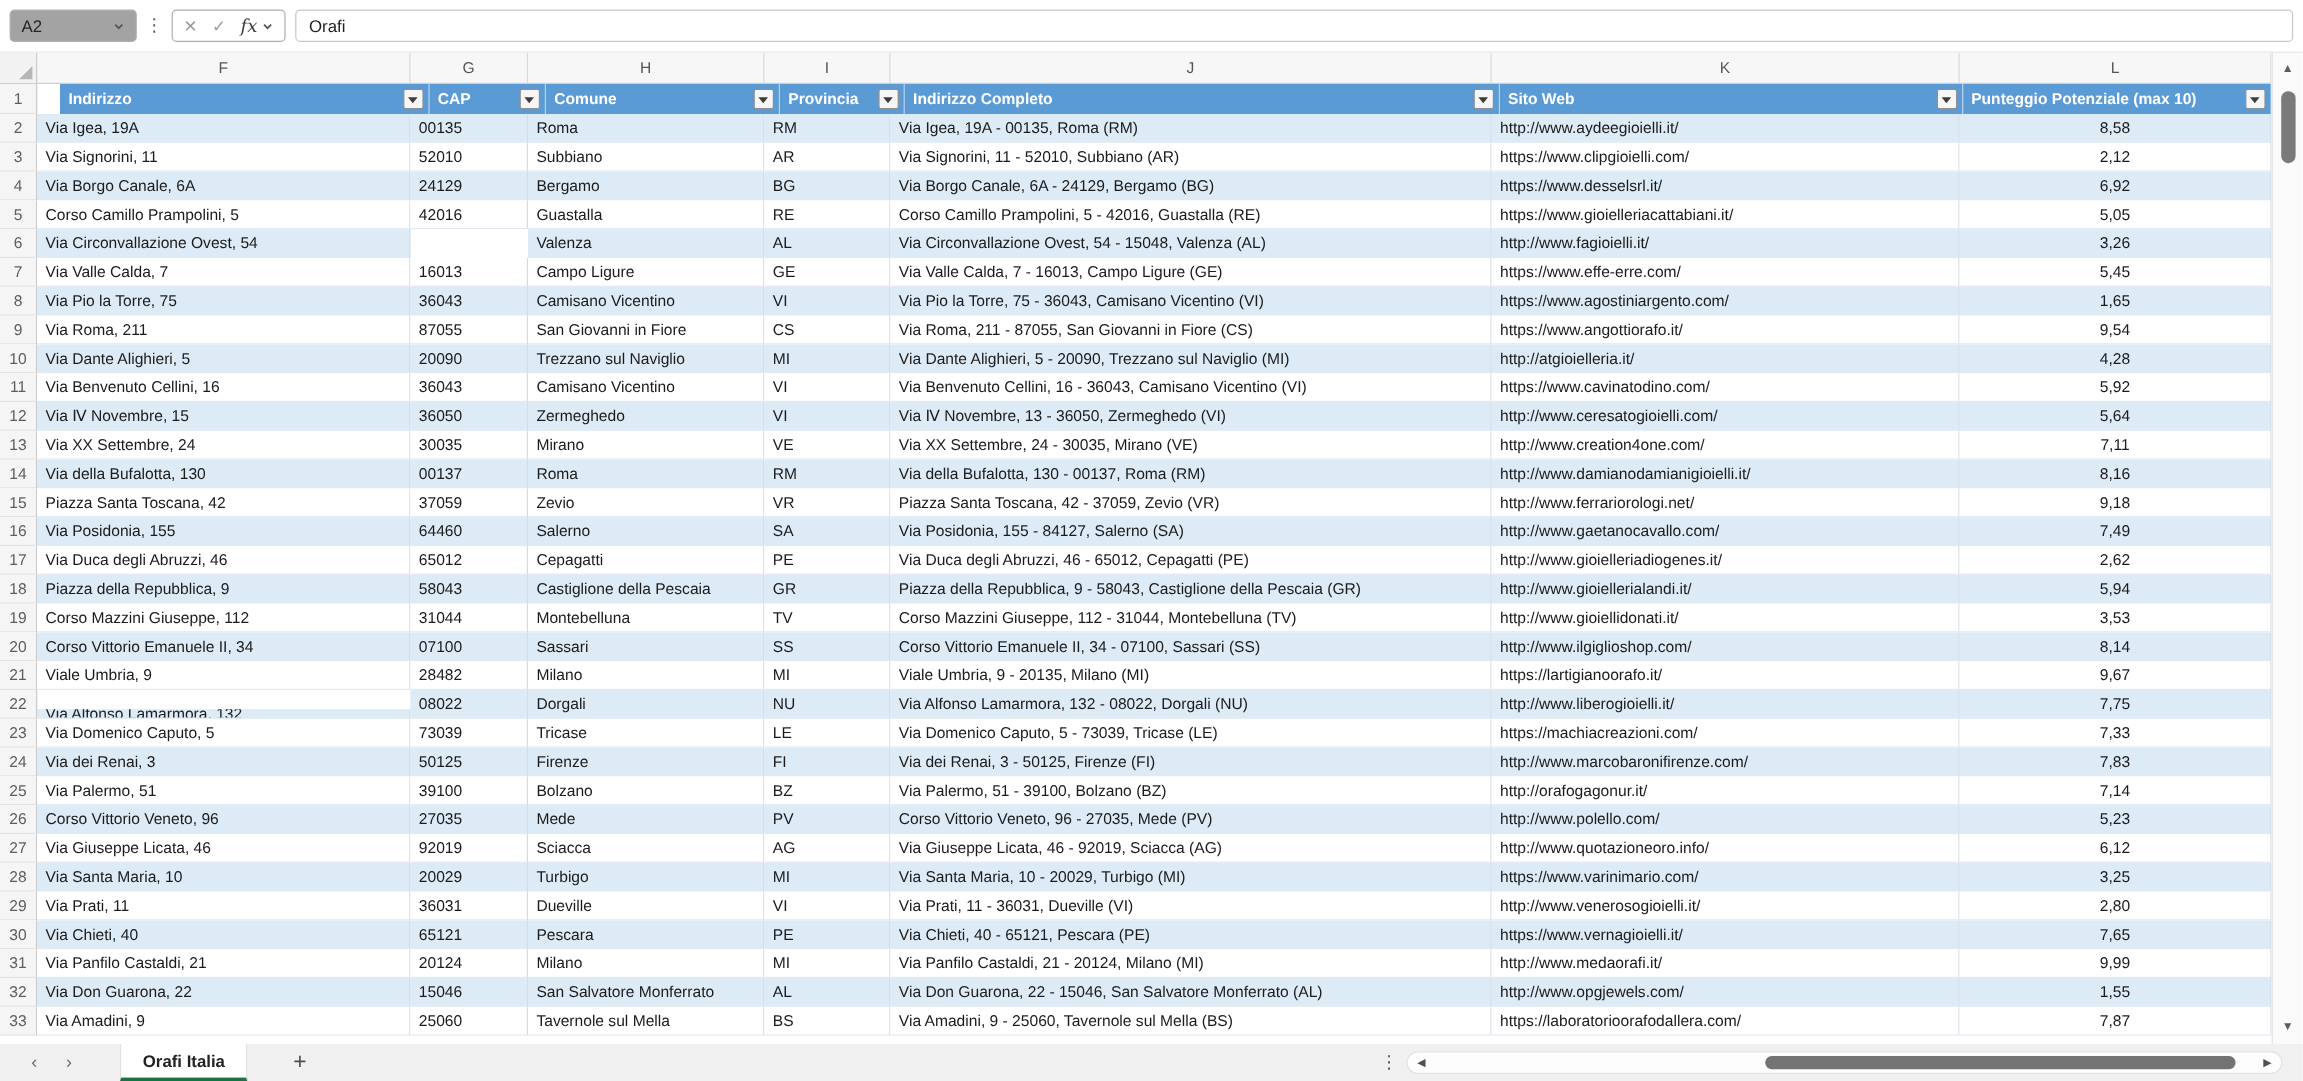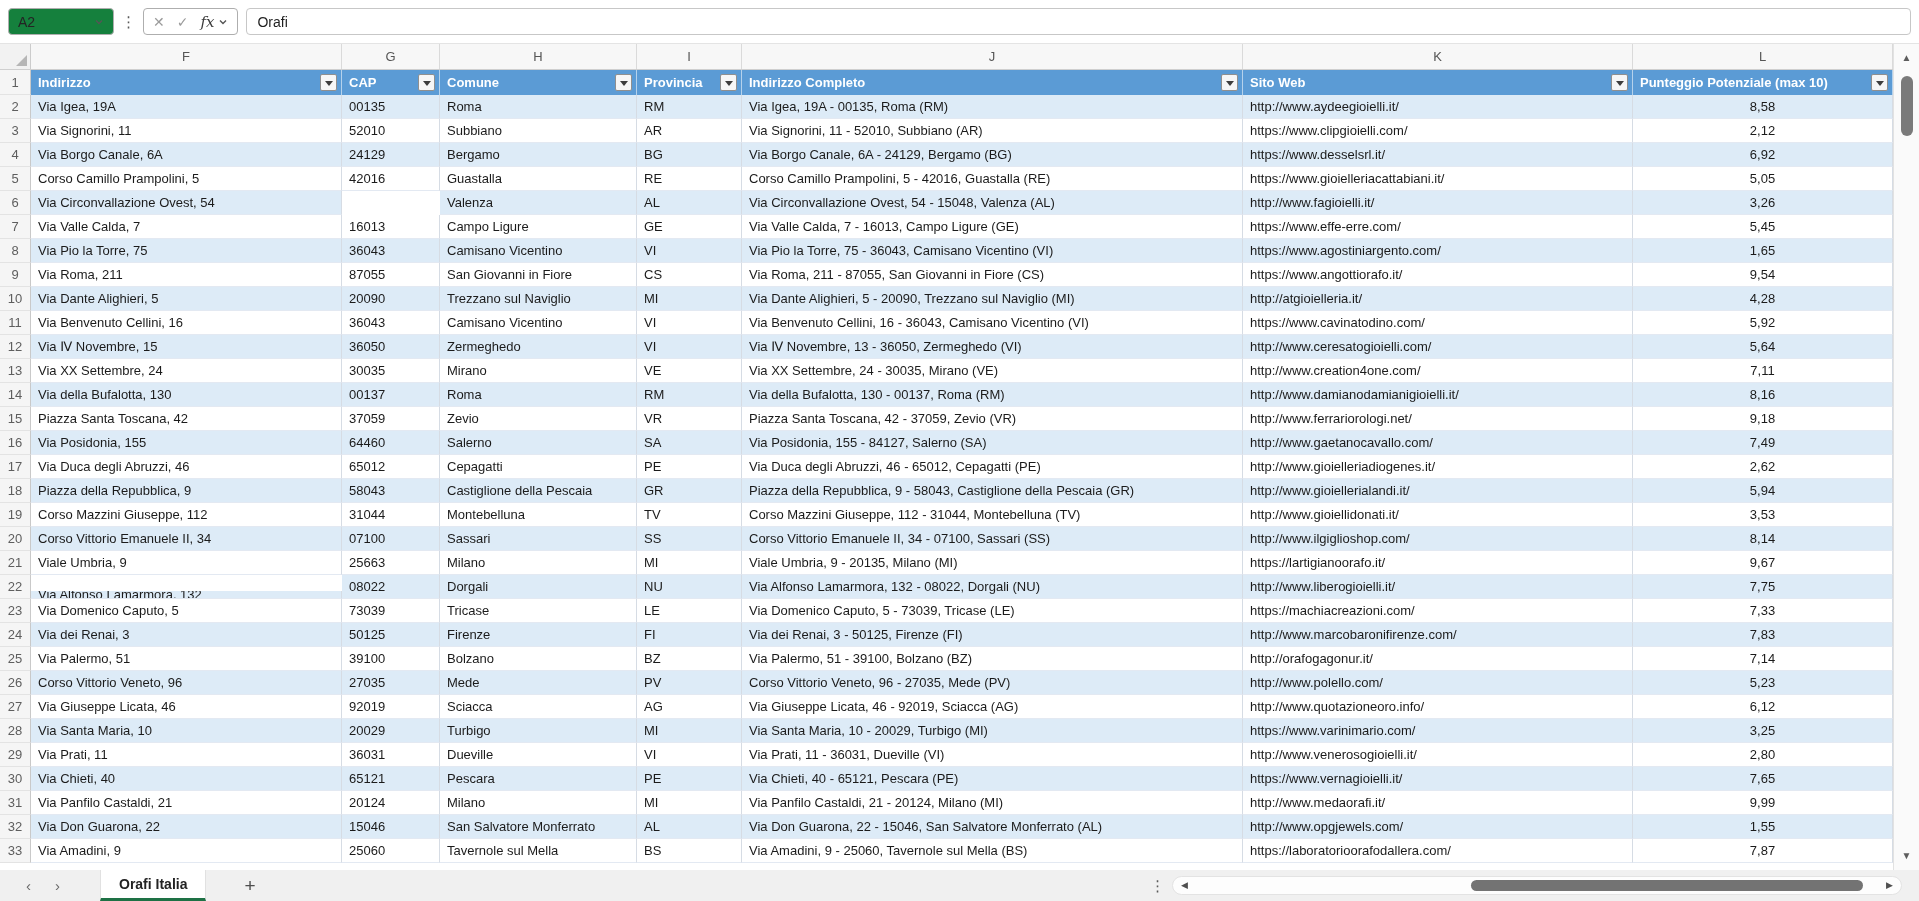--- a/index.html
+++ b/index.html
@@ -2,21 +2,21 @@
 <html><head>
 <meta charset="utf-8">
 <style>
   * { margin:0; padding:0; box-sizing:border-box; }
   html,body { width:1919px; height:901px; overflow:hidden; }
   body { font-family:"Liberation Sans", sans-serif; background:#fff; }
   .app { position:relative; width:1919px; height:901px; background:#fff; }
 
   
   .topbar { height:44px; display:flex; align-items:center; padding:0 8px; background:#fff; border-bottom:1px solid #e4e4e4; }
-  .namebox { width:106px; height:27px; border:1px solid #aeaeae; border-radius:4px; display:flex; align-items:center; padding:0 9px; font-size:14px; color:#242424; background:#15803d; }
+  .namebox { width:106px; height:27px; border:1px solid #aeaeae; border-radius:4px; display:flex; align-items:center; padding:0 9px; font-size:14px; color:#242424; background:#a3a3a3; }
   .namebox .val { flex:1; }
   .chev { width:10px; height:10px; }
   .chev polyline { fill:none; stroke:#555; stroke-width:1.4; }
   .kebab { color:#5a5a5a; font-size:15px; margin:0 7px; line-height:1; user-select:none; }
   .fxgroup { height:27px; border:1px solid #aeaeae; border-radius:4px; display:flex; align-items:center; padding:0 9px; gap:12px; background:#fff; }
   .ic-x, .ic-check { color:#9b9b9b; font-size:14px; line-height:1; }
   .fxwrap { display:flex; align-items:center; gap:4px; }
   .fx { font-family:"DejaVu Serif", serif; font-style:italic; font-size:15px; color:#3c3c3c; }
   .formula { flex:1; height:27px; margin-left:8px; border:1px solid #c7c7c7; border-radius:4px; display:flex; align-items:center; padding:0 10px; font-size:14px; color:#1f1f1f; background:#fff; }
 
@@ -93,21 +93,21 @@
         <div class="colhdr" style="width: 98px;">G</div>
         <div class="colhdr" style="width: 197px;">H</div>
         <div class="colhdr" style="width: 105px;">I</div>
         <div class="colhdr" style="width: 501px;">J</div>
         <div class="colhdr" style="width: 390px;">K</div>
         <div class="colhdr" style="width: 260px;">L</div>
       </div>
     <div id="rows">
         <div class="hrow">
           <div class="rownum" style="height: 25px;">1</div>
-          <div class="hcell" style="width: 311px;">
+          <div class="hcell" style="width: 311px; margin-left: 19px;">
             <span>Indirizzo</span>
             <div class="fbtn">
               <div class="farrow"></div>
             </div>
           </div>
           <div class="hcell" style="width: 98px;">
             <span>CAP</span>
             <div class="fbtn">
               <div class="farrow"></div>
             </div>
@@ -329,21 +329,21 @@
           <div class="cell" style="width: 98px;">07100</div>
           <div class="cell" style="width: 197px;">Sassari</div>
           <div class="cell" style="width: 105px;">SS</div>
           <div class="cell" style="width: 501px;">Corso Vittorio Emanuele II, 34 - 07100, Sassari (SS)</div>
           <div class="cell" style="width: 390px;">http://www.ilgiglioshop.com/</div>
           <div class="cell center" style="width: 260px;">8,14</div>
         </div>
         <div class="row">
           <div class="rownum">21</div>
           <div class="cell" style="width: 311px;">Viale Umbria, 9</div>
-          <div class="cell" style="width: 98px;">25663</div>
+          <div class="cell" style="width: 98px;">28482</div>
           <div class="cell" style="width: 197px;">Milano</div>
           <div class="cell" style="width: 105px;">MI</div>
           <div class="cell" style="width: 501px;">Viale Umbria, 9 - 20135, Milano (MI)</div>
           <div class="cell" style="width: 390px;">https://lartigianoorafo.it/</div>
           <div class="cell center" style="width: 260px;">9,67</div>
         </div>
         <div class="row banded">
           <div class="rownum">22</div>
           <div class="cell" style="width: 311px; margin-top: 16px;">Via Alfonso Lamarmora, 132</div>
           <div class="cell" style="width: 98px;">08022</div>

